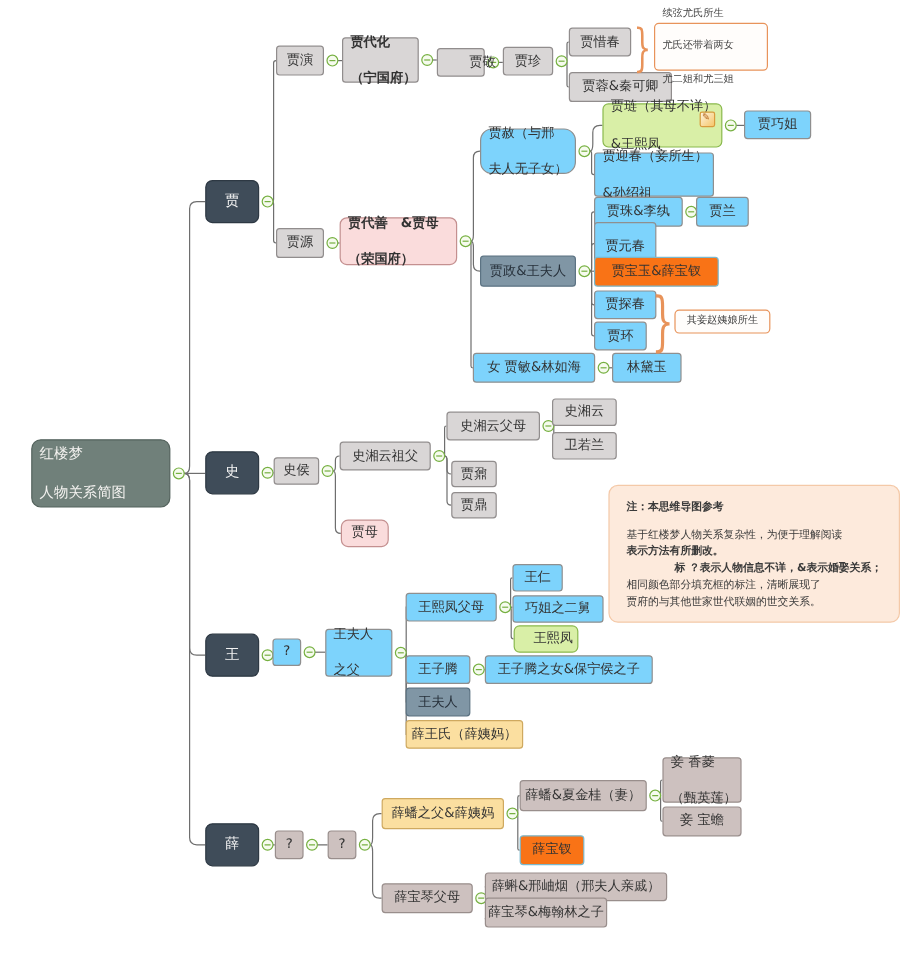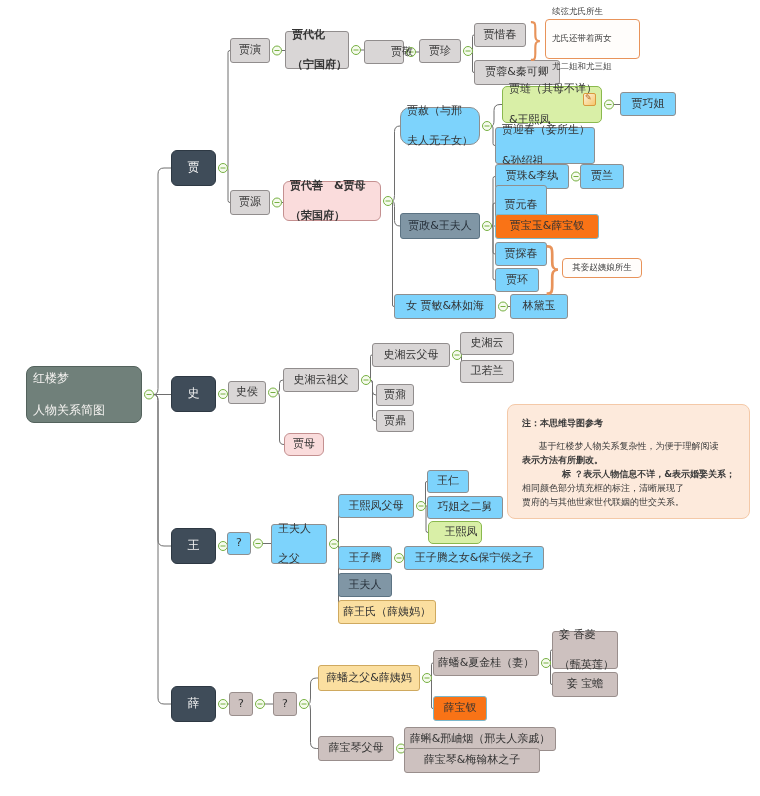--- a/index.html
+++ b/index.html
@@ -28,21 +28,21 @@
          font-family:"DejaVu Serif",serif;pointer-events:none;}
   .note-icon{position:absolute;right:5px;top:6px;width:11px;height:11px;border:1px solid #d99a3d;
          border-radius:2px;background:linear-gradient(135deg,#fdf3dd 0%,#f6c66a 100%);}
   .note-icon::after{content:"✎";font-size:8px;color:#b5651d;position:absolute;top:-1px;left:1px;}
   #legend{position:absolute;box-sizing:border-box;background:#fdeadc;border:1px solid #f4c9a8;
          border-radius:8px;padding:12px 14px 8px 14px;font-size:9px;color:#3a3a3a;line-height:1.55;}
   .lg-line{white-space:nowrap;}
   .lg-bold{font-weight:bold;}
   .lg-ind1{padding-left:24px;}
   .lg-ind2{padding-left:40px;}
-  .lg-gap{margin-top:9px;text-align:center;}
+  .lg-gap{margin-top:9px;}
 </style>
 </head>
 <body>
 
 <div id="stage">
 
   <svg id="wires" xmlns="http://www.w3.org/2000/svg" viewBox="0 0 760 796">
       <path d="M 153.5 394.5 L 153.5 394.5 Q 158 394.5 158 388.5 L 158 174 Q 158 168 164 168 L 171 168" fill="none" stroke="#6e6e6e" stroke-width="1"></path>
       <path d="M 153.5 394.5 L 171 394.5" fill="none" stroke="#6e6e6e" stroke-width="1"></path>
       <path d="M 153.5 394.5 L 153.5 394.5 Q 158 394.5 158 400.5 L 158 540 Q 158 546 164 546 L 171 546" fill="none" stroke="#6e6e6e" stroke-width="1"></path>
@@ -380,21 +380,21 @@
       </div>
       <div class="node s-cyan center" style="left: 433px; top: 696px; width: 54px; height: 25px;">
         <div>薛宝钗</div>
       </div>
       <div class="node s-mauve center" style="left: 318px; top: 736px; width: 76px; height: 25px;">
         <div>薛宝琴父母</div>
       </div>
       <div class="node s-mauve center" style="left: 404px; top: 727px; width: 152px; height: 24px;">
         <div>薛蝌&amp;邢岫烟（邢夫人亲戚）</div>
       </div>
-      <div class="node s-mauve center" style="left: 404px; top: 748px; width: 136px; height: 25px; text-align: right;">
+      <div class="node s-mauve center" style="left: 404px; top: 748px; width: 102px; height: 25px; text-align: right;">
         <div>薛宝琴&amp;梅翰林之子</div>
       </div>
       <div class="brace" style="left: 528px; top: 17px; font-size: 42.32px; line-height: 46px;">}</div>
       <div class="brace" style="left: 543px; top: 239px; font-size: 53.36px; line-height: 58px;">}</div>
     </div>
 
   <div id="legend" style="left: 507px; top: 404px; width: 243px; min-height: 112px;">
       <div class="lg-line lg-bold">注：本思维导图参考</div>
       <div class="lg-line lg-gap">基于红楼梦人物关系复杂性，为便于理解阅读</div>
       <div class="lg-line lg-bold">表示方法有所删改。</div>

